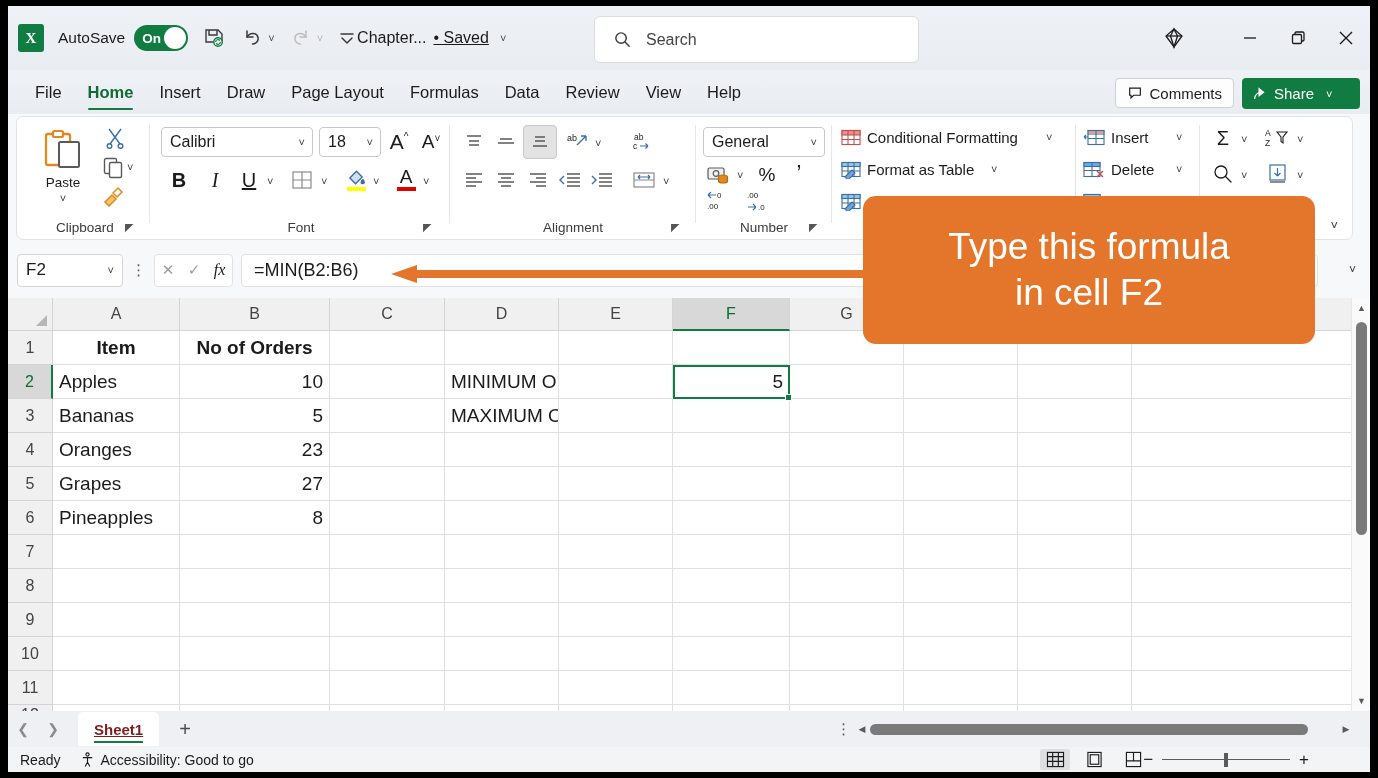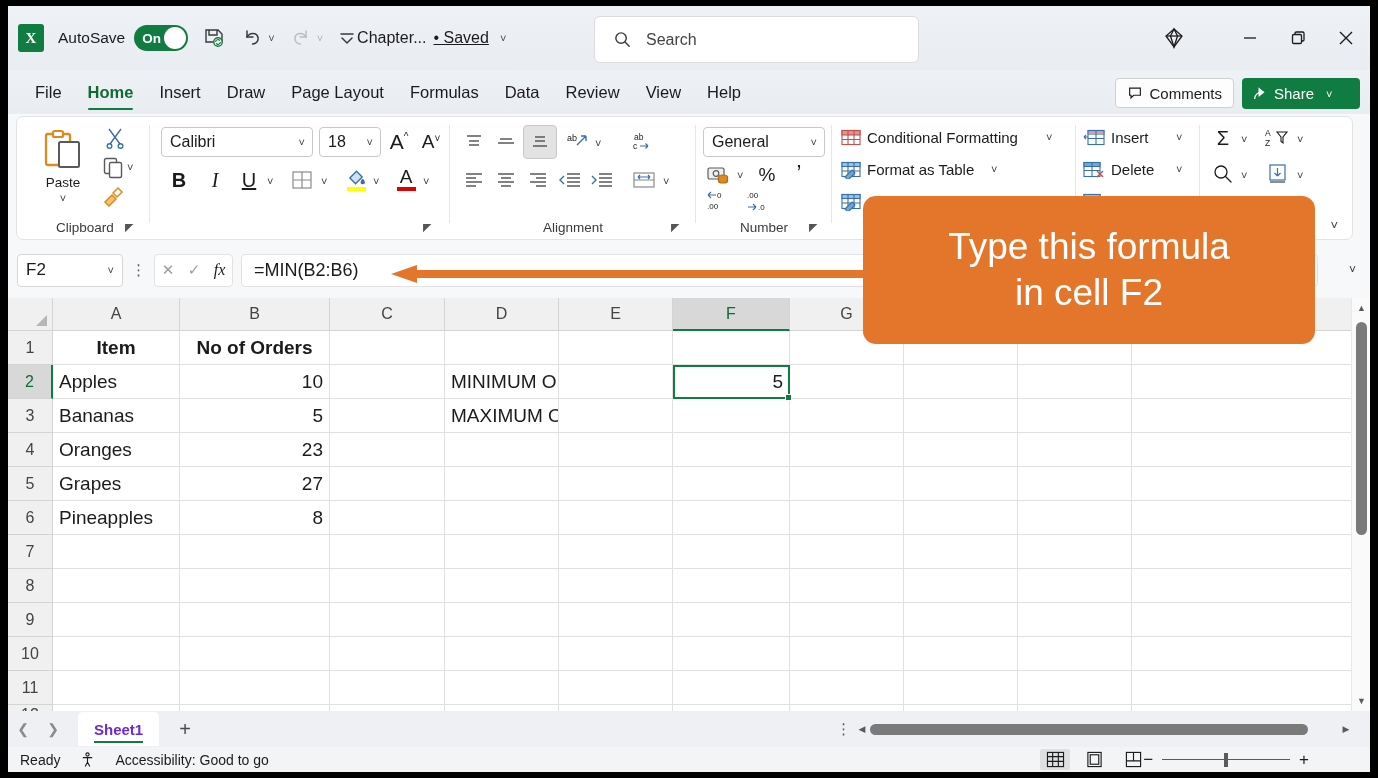--- a/index.html
+++ b/index.html
@@ -208,21 +208,21 @@
 
   
   .sheetbar {
     position:absolute; left:0; top:705px; width:1362px; height:36px;
     background:#eef0f3; display:flex; align-items:center;
   }
   .nav-arrow { width:30px; text-align:center; font-size:14px; color:#8a8a8a; }
   .sheet-tab {
     margin-left:10px; height:34px; background:#fff; border-radius:5px 5px 0 0;
     display:flex; align-items:center; padding:0 16px;
-    font-size:15px; color:#6d28d9; font-weight:600; position:relative;
+    font-size:15px; color:#7f1d1d; font-weight:600; position:relative;text-decoration:underline;
   }
   .sheet-tab:after {
     content:''; position:absolute; left:16px; right:16px; bottom:3px;
     height:2.5px; background:#107c41;
   }
   .add-sheet { margin-left:20px; font-size:20px; color:#4a4a4a; }
   .hkebab { position:absolute; left:828px; font-size:15px; color:#5a5a5a; }
   .hscroll {
     position:absolute; left:846px; width:500px; height:18px;
     display:flex; align-items:center;
@@ -231,21 +231,21 @@
   .hscroll .track { flex:1; height:11px; position:relative; }
   .hscroll .thumb { position:absolute; left:0; top:0; height:11px; width:438px; background:#7a7a7a; border-radius:6px; }
 
   
   .statusbar {
     position:absolute; left:0; top:741px; width:1362px; height:25px;
     background:#f3f4f6; display:flex; align-items:center;
     font-size:14px; color:#1b1b1b;
   }
   .st-ready { margin-left:12px; }
-  .st-acc { margin-left:20px; display:flex; align-items:center; gap:20px; }
+  .st-acc { margin-left:20px; display:flex; align-items:center; gap:5px; }
   .view-btns { position:absolute; right:222px; display:flex; align-items:center; gap:9px; }
   .vb { width:30px; height:21px; display:flex; align-items:center; justify-content:center; }
   .vb.active { background:#dedfe1; border-radius:2px; }
   .zoom-ctl { position:absolute; right:12px; display:flex; align-items:center; gap:9px; }
   .zoom-slider { width:128px; height:14px; position:relative; }
   .zoom-slider .track { position:absolute; top:6px; left:0; right:0; height:1.5px; background:#5a5a5a; }
   .zoom-slider .knob { position:absolute; left:62px; top:0; width:4px; height:14px; background:#5a5a5a; }
   .zoom-pct { width:40px; text-align:right;margin-top:40px; }
 
   
@@ -431,20 +431,21 @@
               <path d="M18 13c1.5 2.5 1.5 4-0.5 4s-2-1.5-0.5-4z" fill="#3a6fa8"></path>
           </svg>
           <div style="width:19px;height:4px;background:#ffff00;"></div>
         </div>
         <span class="rib-chev" style="left:218px;top:58px;">˅</span>
         <div class="ico-btn" style="left:236px;top:46px;width:30px;height:32px;flex-direction:column;">
           <span style="font-size:19px;color:#1b1b1b;line-height:19px;">A</span>
           <div style="width:19px;height:4px;background:#e00000;margin-top:1px;"></div>
         </div>
         <span class="rib-chev" style="left:268px;top:58px;">˅</span>
+        <div class="grp-title">Font</div>
         <div class="dlg-launch" style="left:268px;">◤</div>
       </div>
       <div class="grp-div" style="left:432px;"></div>
 
       <div class="grp" style="left:436px;width:240px;">
         <div class="ico-btn" style="left:6px;top:10px;width:30px;height:30px;">
           <svg width="22" height="18" viewBox="0 0 22 18" stroke="#5a5a5a" stroke-width="1.5">
               <path d="M4 3h14M6 8h10M6 12h10"></path>
             </svg>
         </div>

